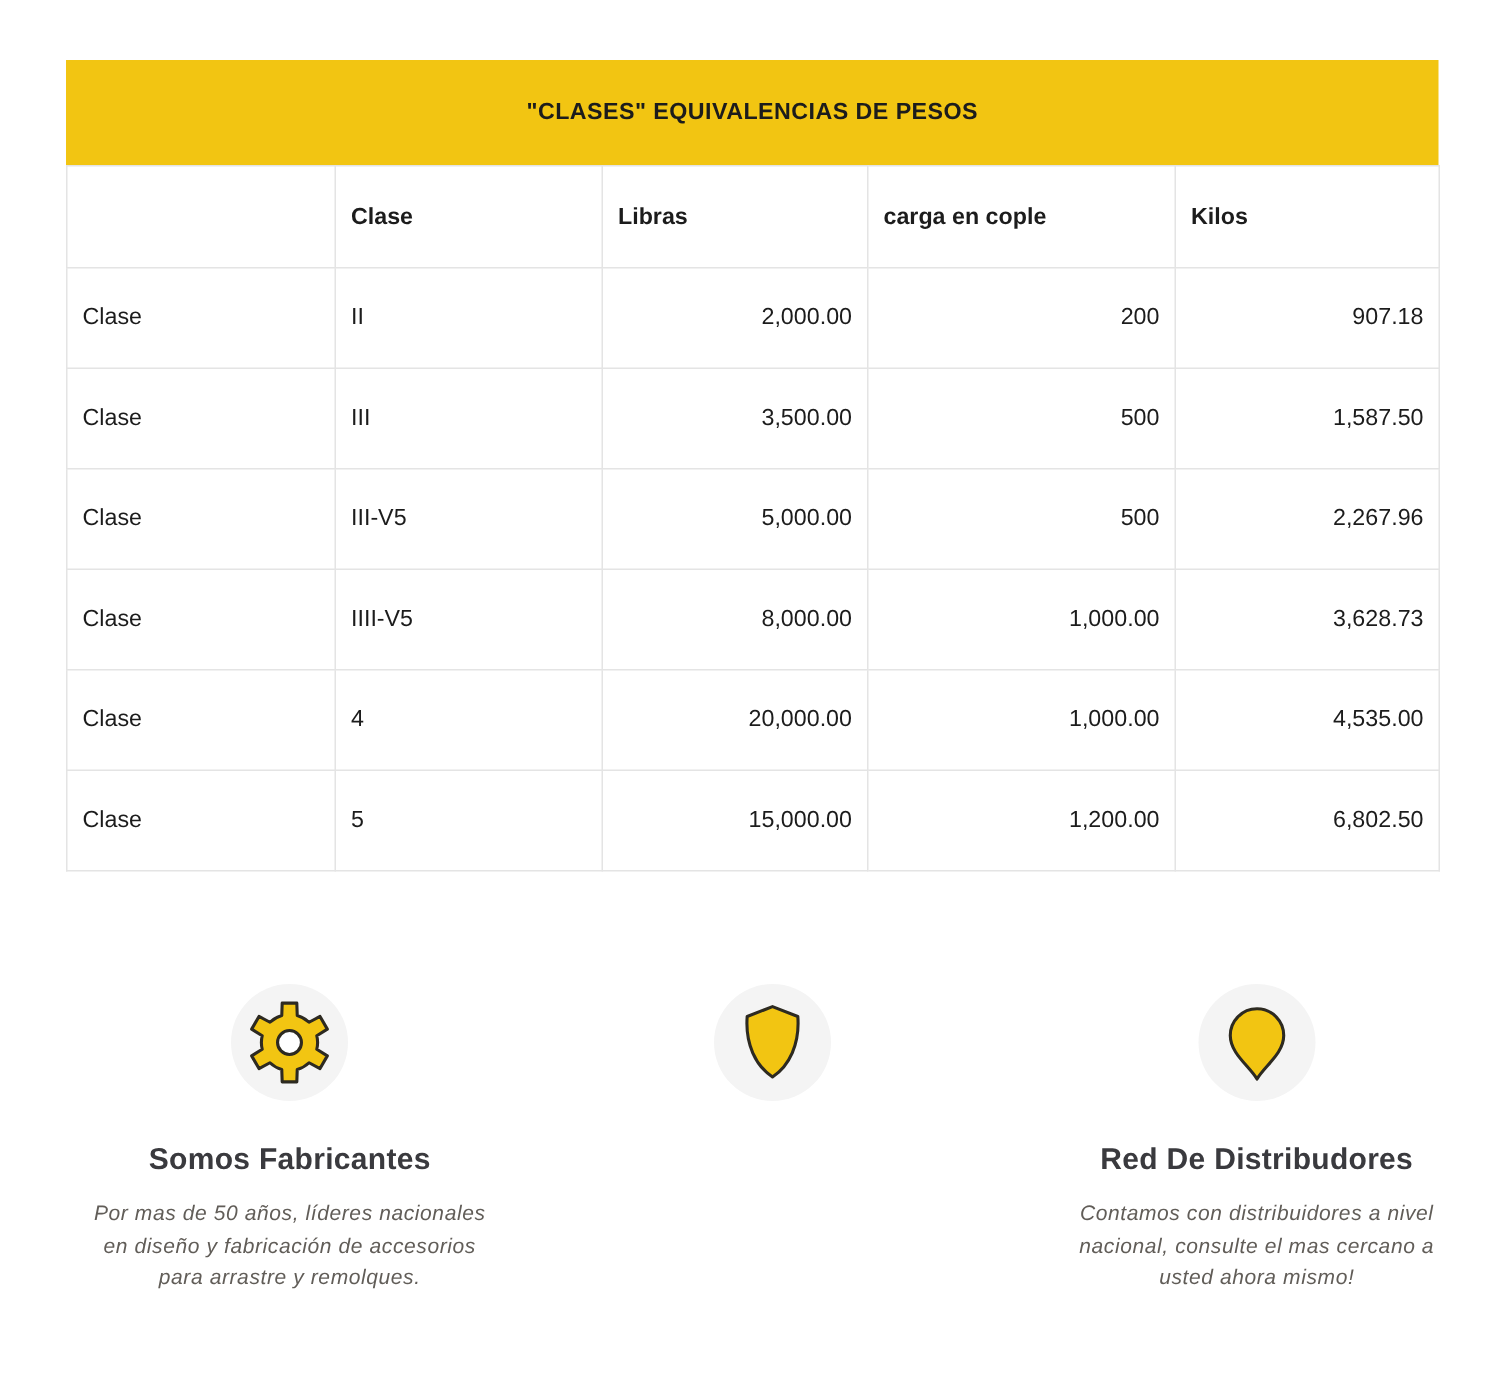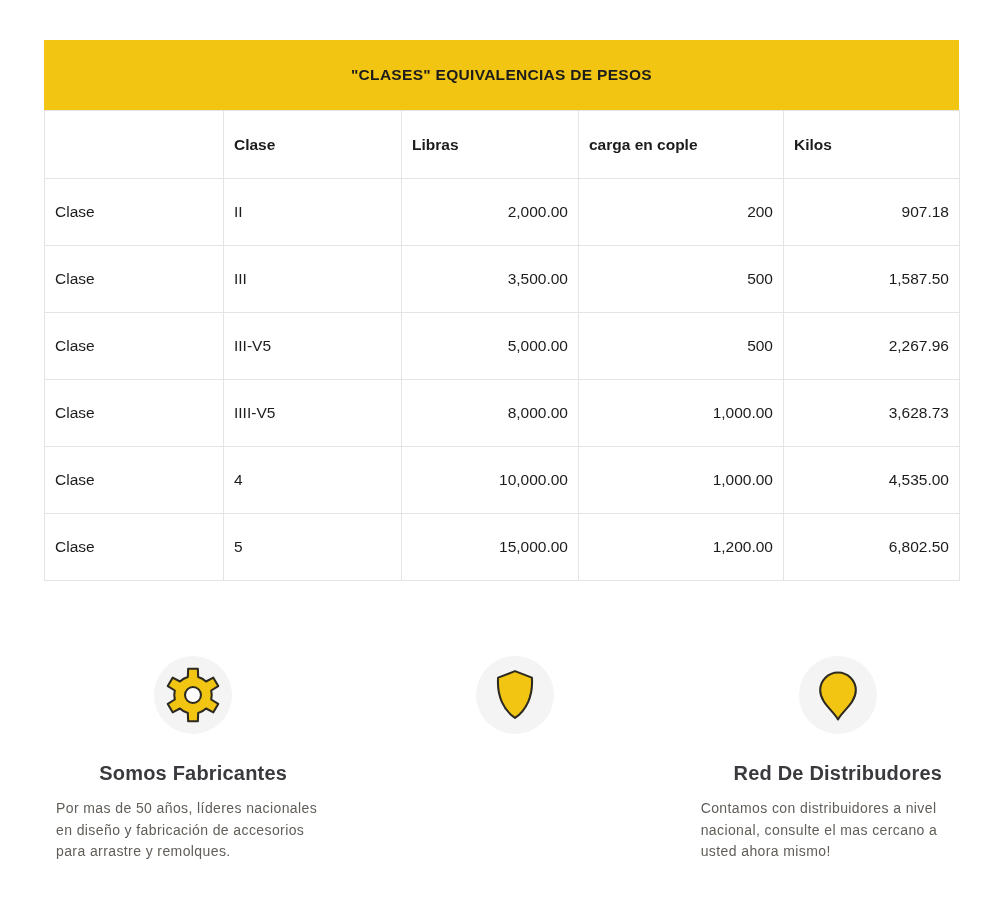--- a/index.html
+++ b/index.html
@@ -34,22 +34,22 @@
   .icon-circle {
     width: 78px; height: 78px; border-radius: 50%; background: #f4f4f4;
     margin: 8px auto 0 auto; display: flex; align-items: center; justify-content: center;
   }
   .icon-circle svg { display: block; }
   .feature h3 {
     margin: 28px 0 0 0; font-size: 20px; font-weight: bold;
     color: #3a3a3e; letter-spacing: 0.2px;
   }
   .feature p {
-    margin: 13px 0 0 0; text-align: left;
-    font-size: 14px; line-height: 1.55; letter-spacing: 0.4px; color: #615d58;
+    margin: 13px 0 0 0; text-align: center;
+    font-size: 14px; line-height: 1.55; letter-spacing: 0.4px; color: #615d58; font-style: italic;
   }
 </style>
 </head>
 <body>
 
 <div class="page">
 
   <div class="table-section">
     <div class="table-title">"CLASES" EQUIVALENCIAS DE PESOS</div>
     <table class="weights">
@@ -94,21 +94,21 @@
         <tr>
           <td class="rowlabel">Clase</td>
           <td>IIII-V5</td>
           <td class="num">8,000.00</td>
           <td class="num">1,000.00</td>
           <td class="num">3,628.73</td>
         </tr>
         <tr>
           <td class="rowlabel">Clase</td>
           <td>4</td>
-          <td class="num">10,000.00</td>
+          <td class="num">20,000.00</td>
           <td class="num">1,000.00</td>
           <td class="num">4,535.00</td>
         </tr>
         <tr>
           <td class="rowlabel">Clase</td>
           <td>5</td>
           <td class="num">15,000.00</td>
           <td class="num">1,200.00</td>
           <td class="num">6,802.50</td>
         </tr>

